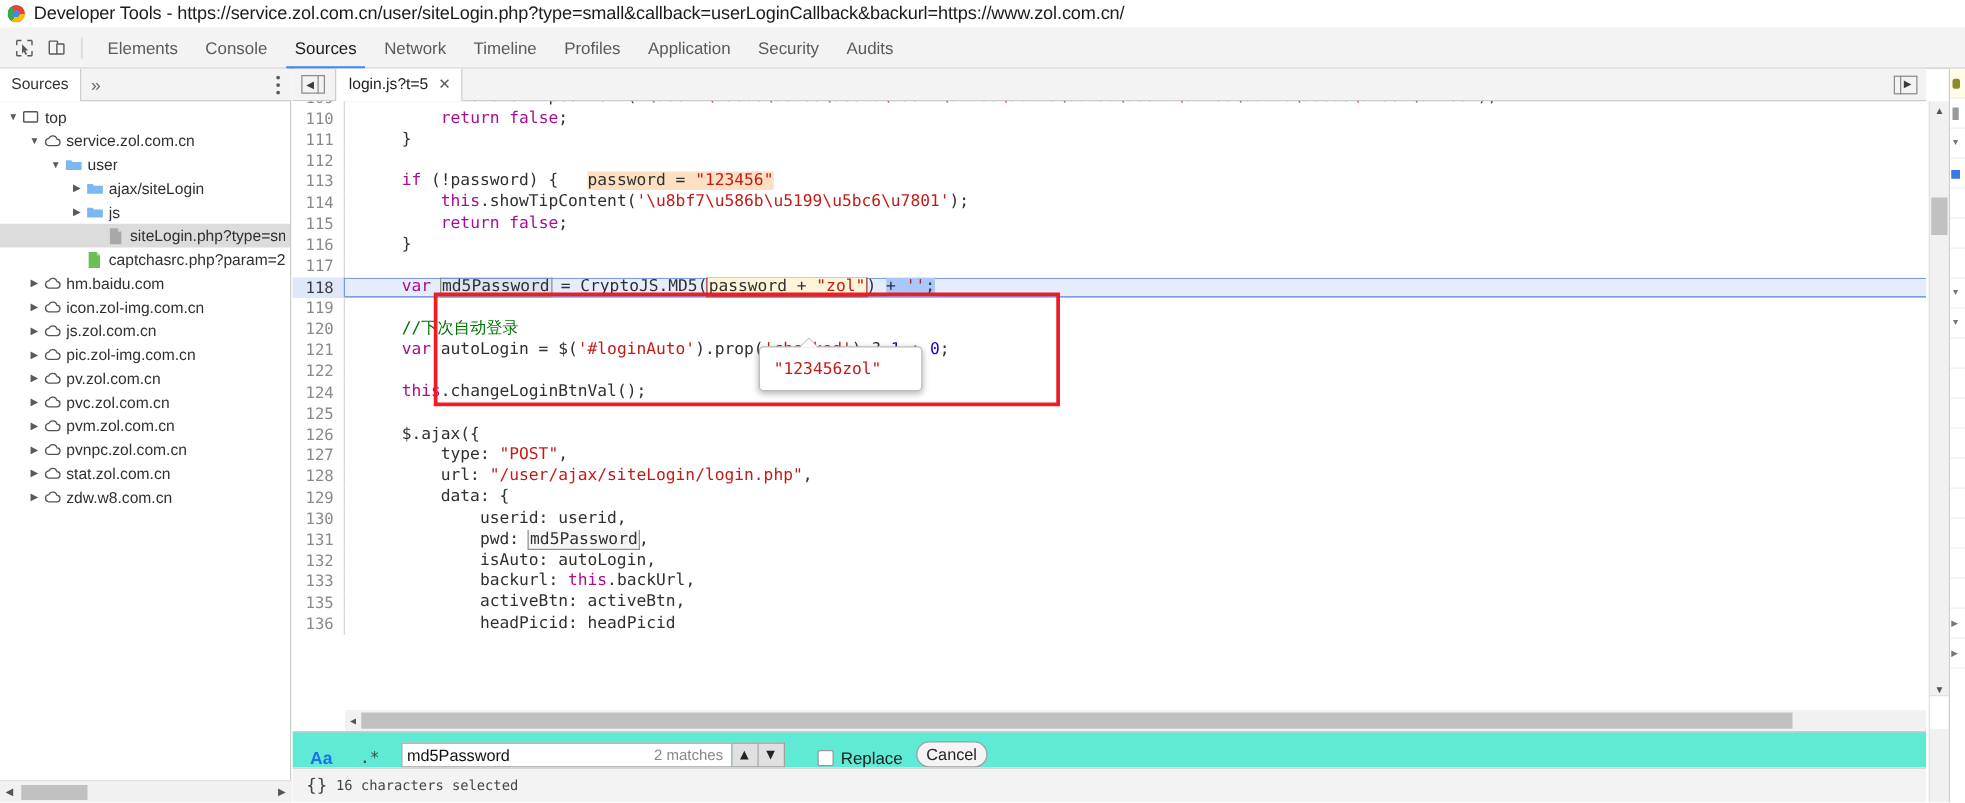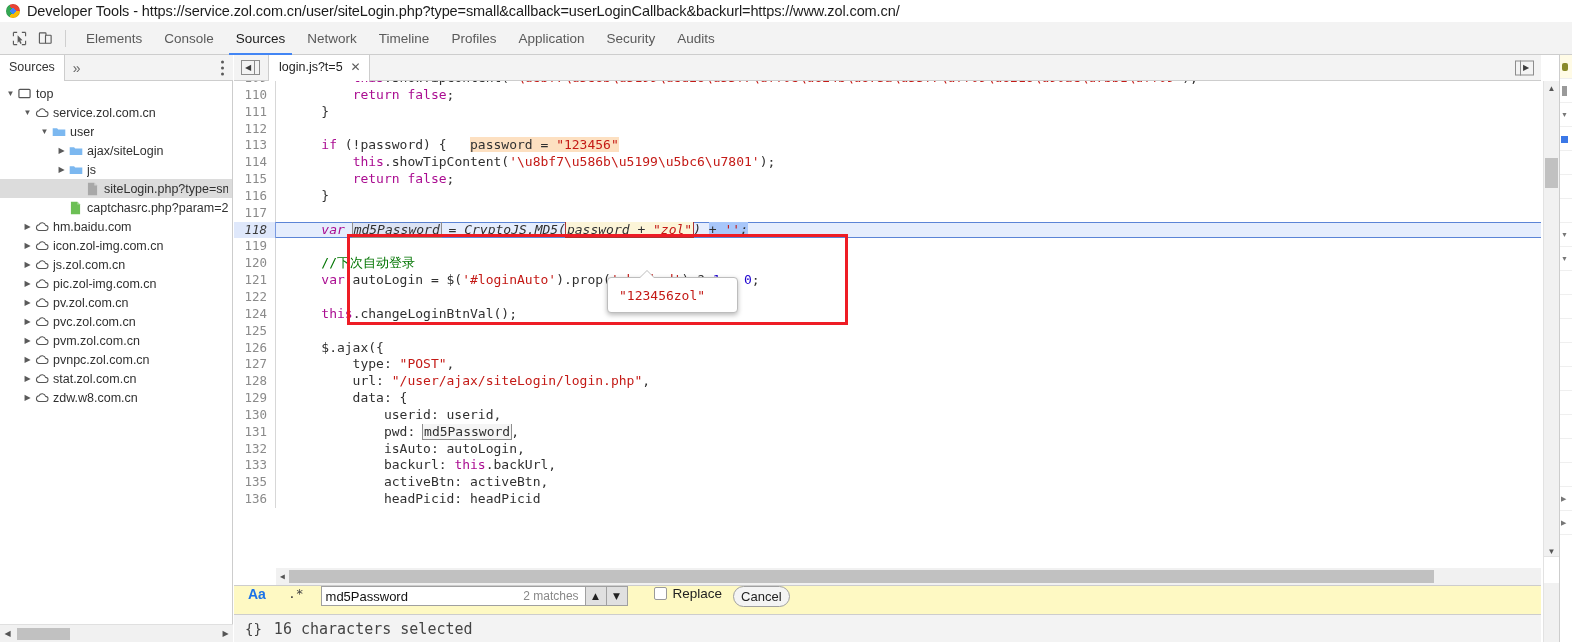--- a/index.html
+++ b/index.html
@@ -171,21 +171,21 @@
   .code-inner { position:absolute; left:0; top:-11px; width: 100%; }
   .cline { height: 16.85px; line-height: 16.85px; display:flex; white-space: pre; }
   .gutter {
     width: 42px; flex: 0 0 42px; text-align: right; padding-right: 8px;
     color: #8a8a8a; background:#fff;
     border-right: 1px solid #d7d7d7;
     font-size: 12.5px;
   }
   .cline.cur .gutter { background:#dfe8fb; color:#3b3b3b; border-right-color:#7a9ae0; }
   .ctext { flex: 1; padding-left: 14px; position: relative; overflow: hidden; }
-  .cline.cur { background:#e5edfd; box-shadow: inset 0 1px 0 #5b84d6, inset 0 -1px 0 #5b84d6; font-style: italic; }
+  .cline.cur { background:#e5edfd; box-shadow: inset 0 1px 0 #5b84d6, inset 0 -1px 0 #5b84d6; }
 
   
   .kw   { color: #aa0d91; }
   .str  { color: #c41a16; }
   .num  { color: #1c00cf; }
   .com  { color: #007400; }
 
   .var-box { outline: 1px solid #8e8e8e; background: rgba(0,0,0,0.04); padding: 0 1px; }
   .hl-orange { background: #fde0c1; }
   .eval-box { outline: 1px solid #a33; background: #fcf5d8; padding: 0 1px; }
@@ -225,22 +225,22 @@
   .code-hscroll {
     position: absolute; left: 42px; right: 0; bottom: 57px; height: 17px;
     background: #f1f1f1; display:flex; align-items:center;
   }
   .code-hscroll .arr { width: 13px; text-align:center; font-size:8px; color:#555; }
   .code-hscroll .thumb { position:absolute; left:13px; right:107px; top:2px; height:13px; background:#c1c1c1; }
 
   
   .searchbar {
     position: absolute; left: 0; right: 0; bottom: 28px; height: 29px;
-    background: #fef9c3; border-top: 1px solid #cdcdcd;
-    display: flex; align-items: flex-start;
+    background: #5eead4; border-top: 1px solid #cdcdcd;
+    display: flex; align-items: flex-end;
     font-family: "Liberation Sans", sans-serif;
   }
   .sr-aa { color:#1a73e8; font-weight: bold; font-size: 14px; margin-left: 14px; }
   .sr-re { color:#444; font-size: 13px; margin-left: 22px; font-family:"DejaVu Sans Mono", monospace; }
   .sr-inputwrap {
     position: relative; margin-left: 17px;
     width: 265px; height: 20px;
     background: #fff; border: 1px solid #a0a0a0;
     display: flex; align-items: center;
   }
@@ -269,21 +269,21 @@
     font-family:"Liberation Sans", sans-serif;
   }
 
   
   .statusbar {
     position: absolute; left:0; right:0; bottom:0; height: 28px;
     background:#f3f3f3; border-top:1px solid #cdcdcd;
     display:flex; align-items:center;
   }
   .st-braces { margin-left: 11px; font-size: 14px; color:#444; font-family:"DejaVu Sans Mono", monospace; }
-  .st-text { margin-left: 12px; font-size: 15px; color:#444; }
+  .st-text { margin-left: 7px; font-size: 11px; color:#444; }
 
   
   .vscroll {
     position: absolute; right: 13px; top: 81px; width: 16px; bottom: 0;
     background: #f1f1f1; border-left:1px solid #e2e2e2;
   }
   .vscroll .arr { position:absolute; left:0; right:0; text-align:center; font-size:8px; color:#555; }
   .vscroll .arr.up { top: 3px; }
   .vscroll .arr.dn { bottom: 86px; }
   .vscroll .thumb { position:absolute; left:1px; right:1px; top: 77px; height:30px; background:#c1c1c1; }

